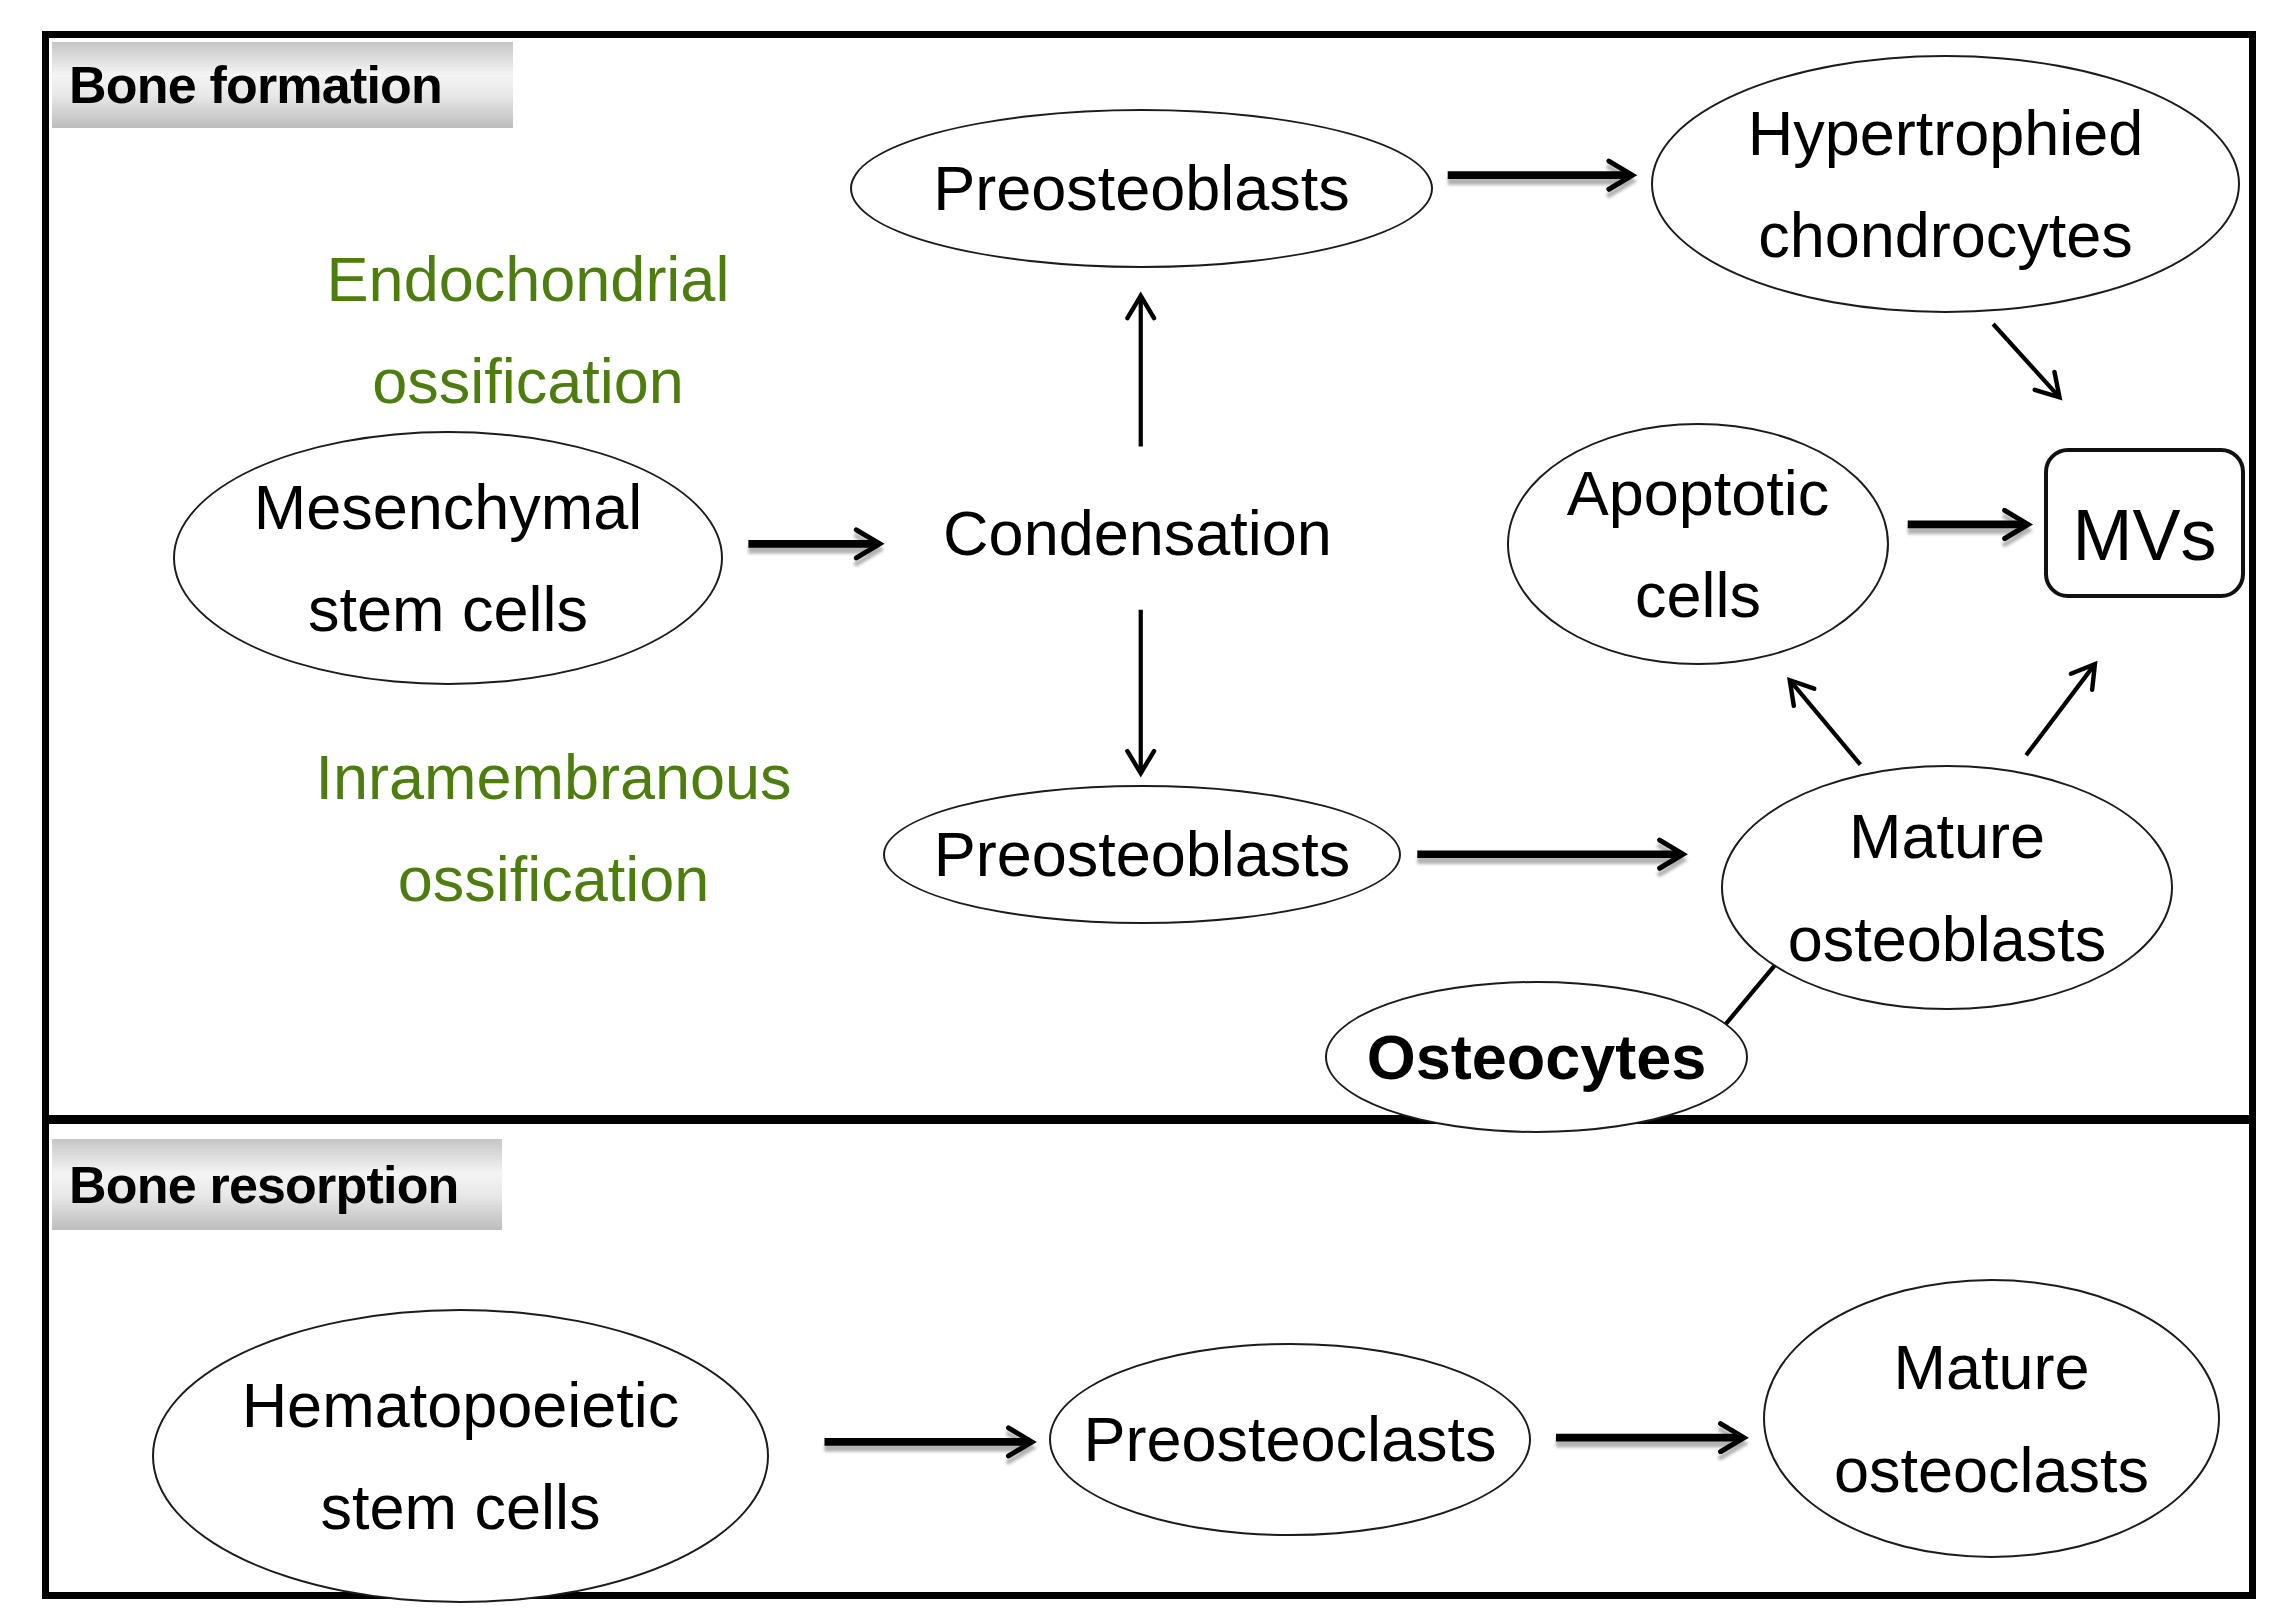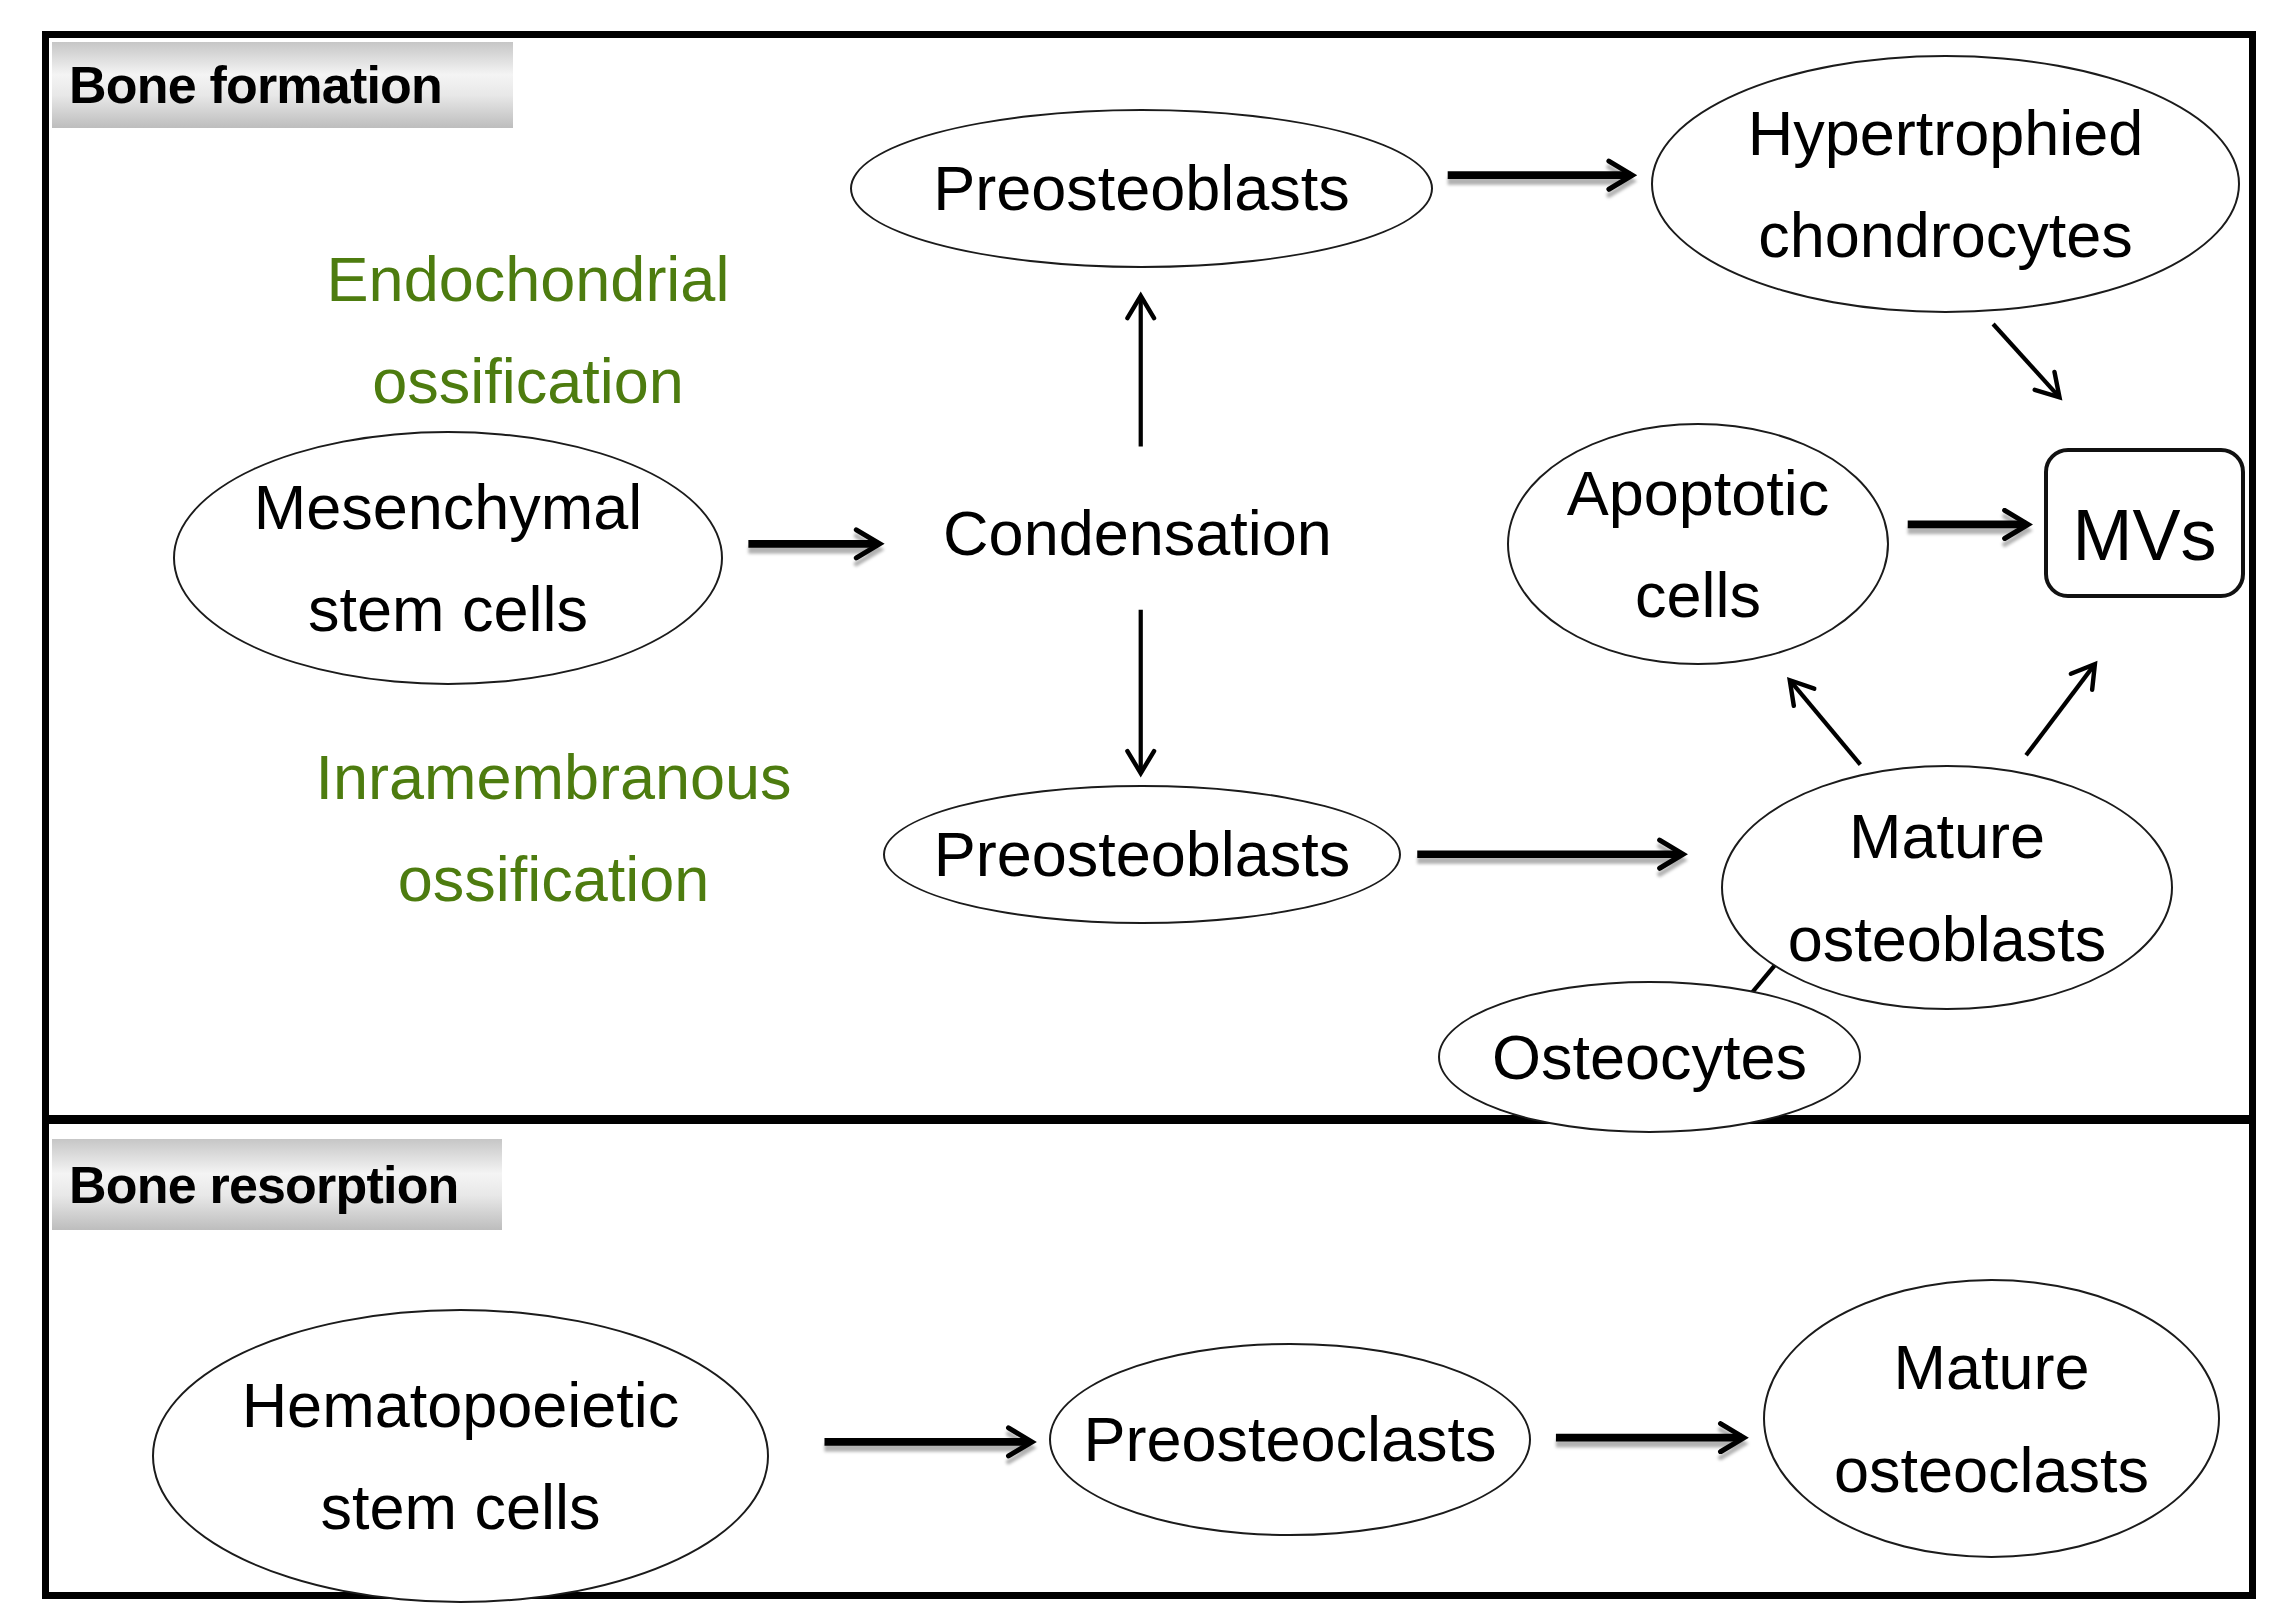--- a/index.html
+++ b/index.html
@@ -72,21 +72,21 @@
 
   
   #n-prechondrocytes     { left: 850px; top: 109px;  width: 583px; height: 159px; }
   #n-hypertrophied       { left: 1651px; top: 55px;   width: 589px; height: 258px; }
   #n-mesenchymal         { left: 173px;  top: 431px;  width: 550px; height: 254px; text-align: center; }
   #n-condensation        { left: 884px; top: 489px;  width: 507px; height: 89px; text-align: center; }
   #n-apoptotic           { left: 1507px; top: 423px;  width: 382px; height: 242px; }
   #n-mvs                 { left: 2044px; top: 448px;  width: 201px; height: 150px; align-items: flex-end; }
   #n-preosteoblasts      { left: 883px; top: 785px;  width: 518px; height: 139px; }
   #n-mature-osteoblasts  { left: 1721px; top: 765px;  width: 452px; height: 245px; }
-  #n-osteocytes          { left: 1438px; top: 981px; width: 423px; height: 152px; }
+  #n-osteocytes          { left: 1325px; top: 981px; width: 423px; height: 152px; font-weight: bold; }
   #n-hematopoeietic      { left: 152px;  top: 1309px; width: 617px; height: 294px; text-align: center; }
   #n-preosteoclasts      { left: 1049px; top: 1343px; width: 482px; height: 193px; }
   #n-mature-osteoclasts  { left: 1763px; top: 1279px; width: 457px; height: 279px; }
 
   .free-label {
     position: absolute;
     display: flex;
     align-items: center;
     justify-content: center;
     text-align: center;

